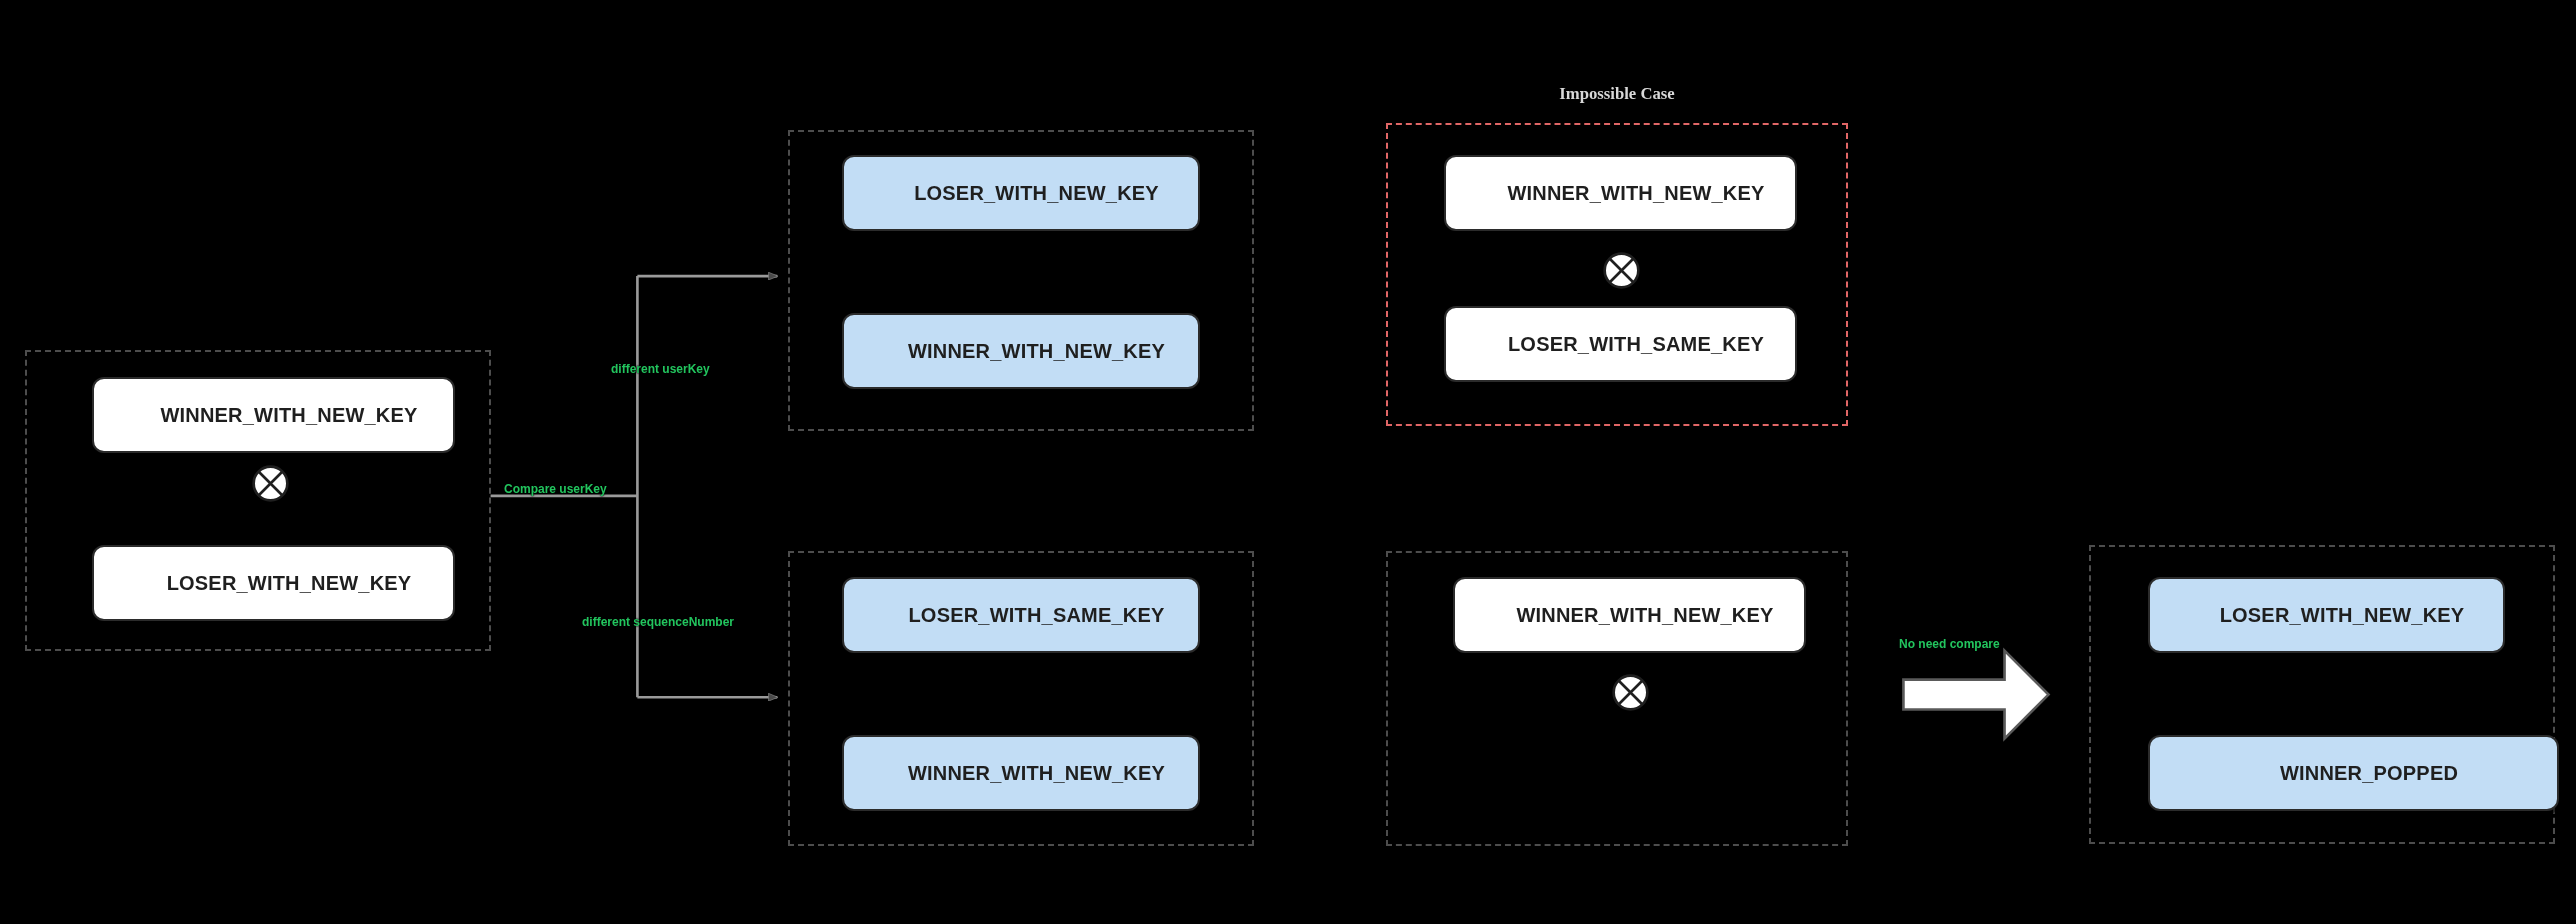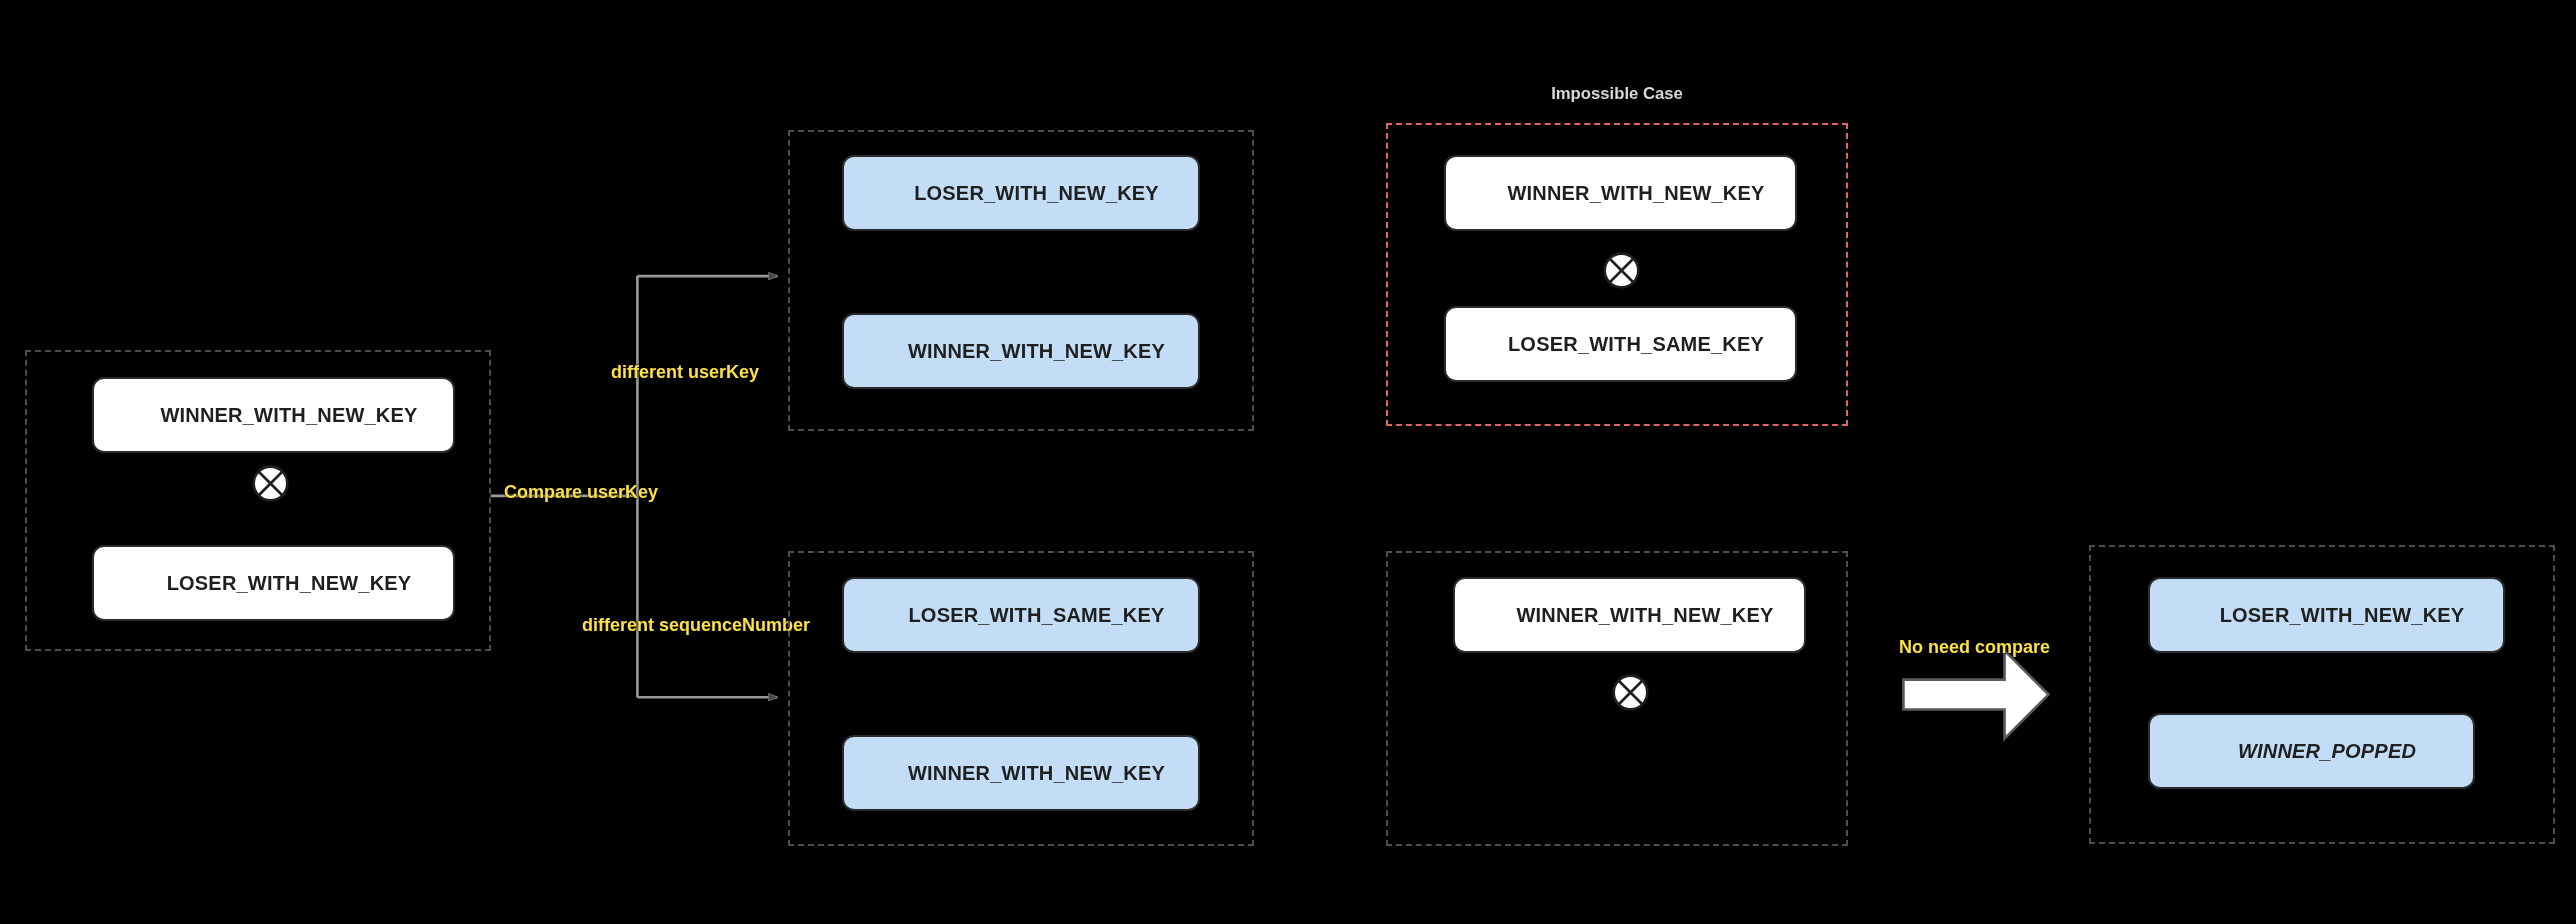--- a/index.html
+++ b/index.html
@@ -51,22 +51,22 @@
   }
   
   .xmark {
     position: absolute;
     width: 39px;
     height: 39px;
   }
   
   .edge-label {
     position: absolute;
-    color: #fde047;
-    font-size: 18px;
+    color: #22c55e;
+    font-size: 12px;
     font-weight: bold;
     white-space: nowrap;
     text-shadow: 0 0 1.8px #000, 0 0 1.8px #000;
   }
   .group-title {
     position: absolute;
     color: #d8d8d8;
     font-size: 16.7px;
     font-weight: bold;
     white-space: nowrap;
@@ -124,21 +124,21 @@
   </svg>
 
   <div class="node" style="left:92px; top:545px; width:363px; height:76px;">LOSER_WITH_NEW_KEY</div>
 
   <div class="group" style="left:788px; top:130px; width:466px; height:301px;"></div>
 
   <div class="node blue" style="left:842px; top:155px; width:358px; height:76px;">LOSER_WITH_NEW_KEY</div>
 
   <div class="node blue" style="left:842px; top:313px; width:358px; height:76px;">WINNER_WITH_NEW_KEY</div>
 
-  <div class="group-title" style="left:1386px; top:84px; width:462px;">Impossible Case</div>
+  <div class="group-title" style="left:1386px; top:84px; width:462px;font-family:Liberation Serif, serif;">Impossible Case</div>
 
   <div class="group red" style="left:1386px; top:123px; width:462px; height:303px;"></div>
 
   <div class="node" style="left:1444px; top:155px; width:353px; height:76px;">WINNER_WITH_NEW_KEY</div>
 
   <svg class="xmark" style="left:1602px; top:251px;" viewBox="0 0 44 44">
     <circle cx="22" cy="22" r="19" fill="#ffffff" stroke="#1f1f1f" stroke-width="3"></circle>
     <path d="M8.5,8.5 L35.5,35.5 M35.5,8.5 L8.5,35.5" stroke="#1f1f1f" stroke-width="3"></path>
   </svg>
 
@@ -157,16 +157,16 @@
   <svg class="xmark" style="left:1611px; top:673px;" viewBox="0 0 44 44">
     <circle cx="22" cy="22" r="19" fill="#ffffff" stroke="#1f1f1f" stroke-width="3"></circle>
     <path d="M8.5,8.5 L35.5,35.5 M35.5,8.5 L8.5,35.5" stroke="#1f1f1f" stroke-width="3"></path>
   </svg>
 
 
   <div class="group" style="left:2089px; top:545px; width:466px; height:299px;"></div>
 
   <div class="node blue" style="left:2148px; top:577px; width:357px; height:76px;">LOSER_WITH_NEW_KEY</div>
 
-  <div class="node blue" style="left:2148px; top:713px; width:327px; height:76px;font-style:italic;">WINNER_POPPED</div>
+  <div class="node blue" style="left:2148px; top:735px; width:411px; height:76px;">WINNER_POPPED</div>
 
 </div>
 
 
 </body></html>

